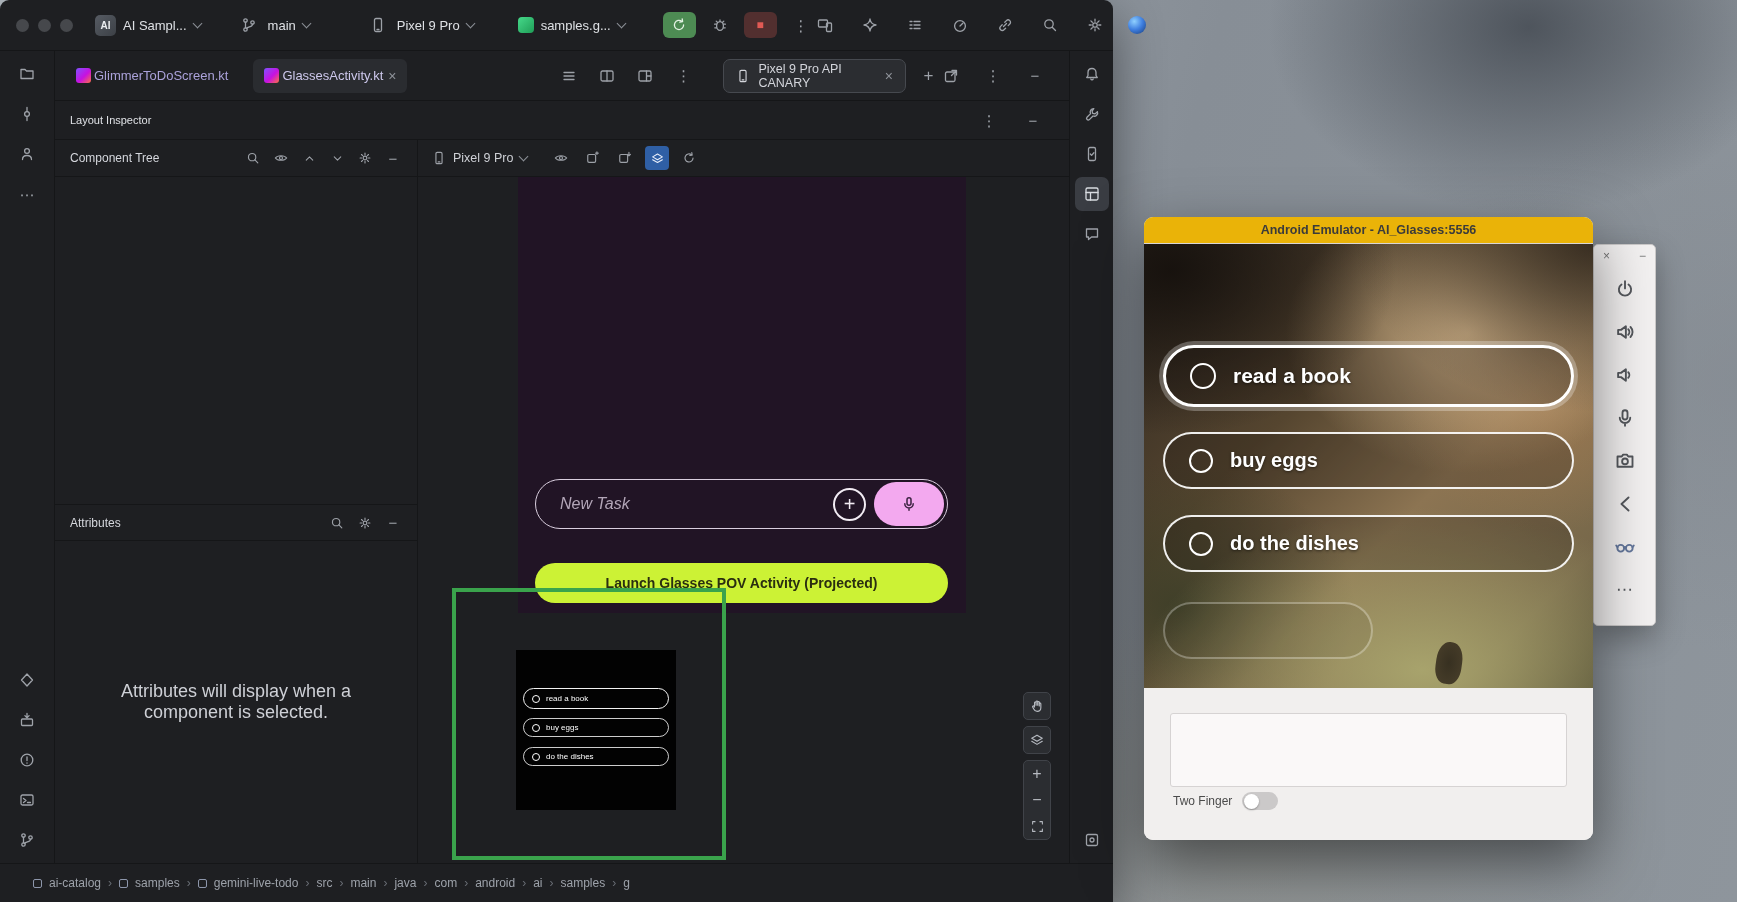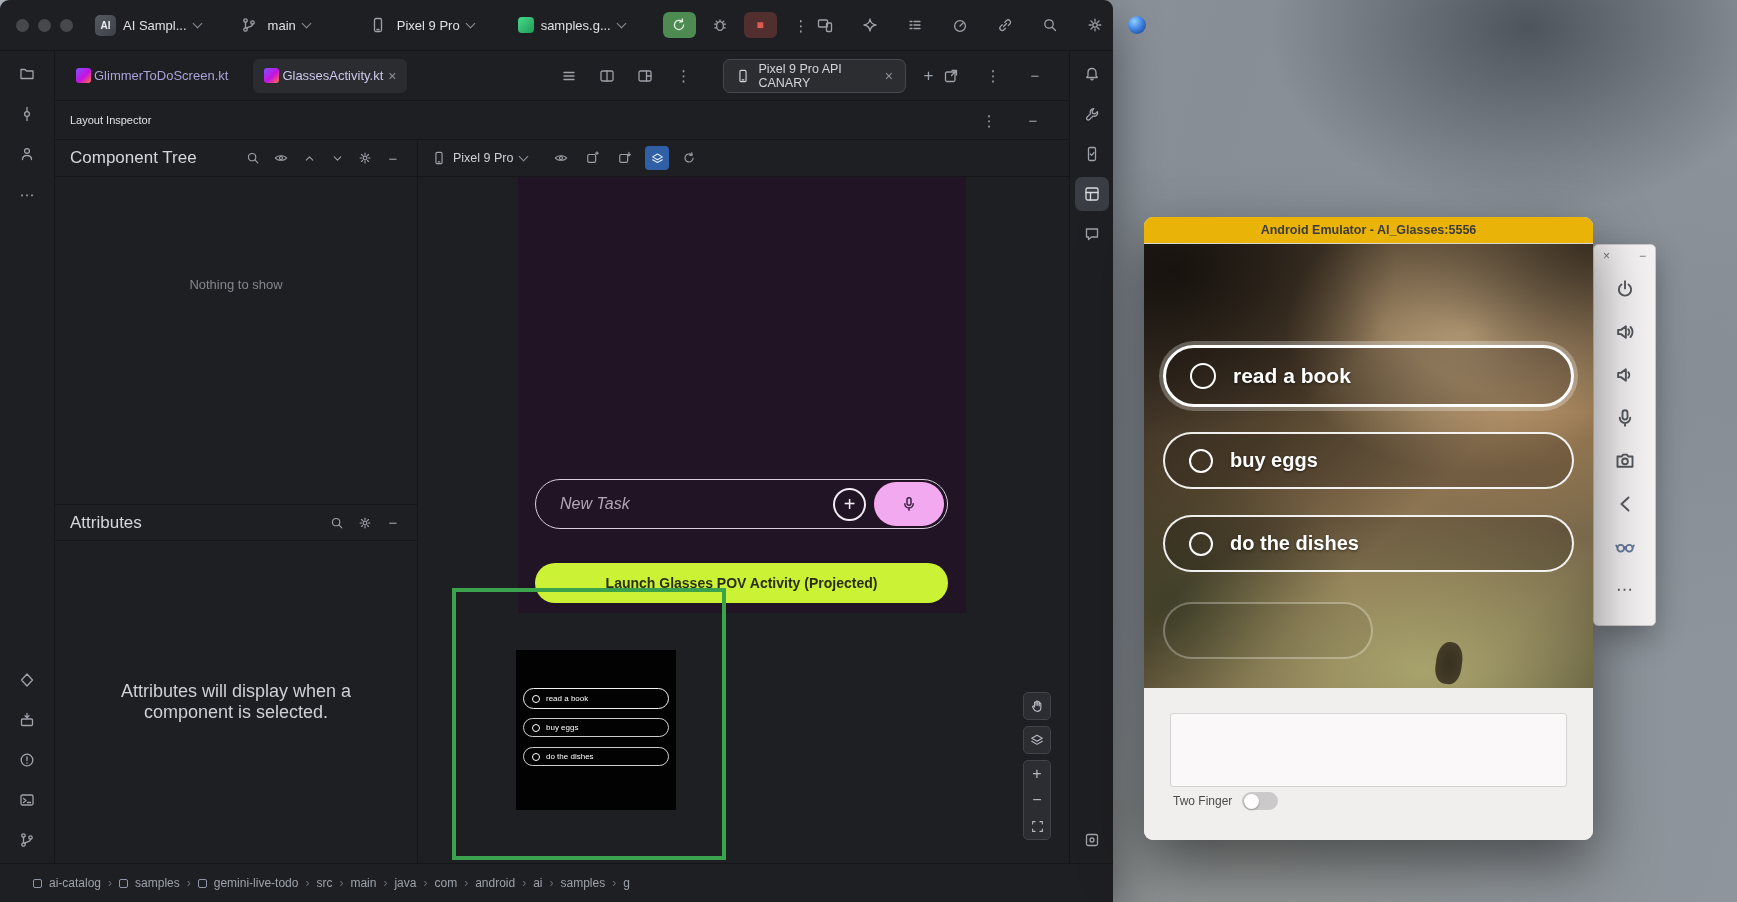--- a/index.html
+++ b/index.html
@@ -48,21 +48,21 @@
   .tabrow-right { margin-left:auto; display:flex; align-items:center; gap:18px; color:#9da1a8; }
 
   
   .main { position:absolute; left:55px; right:44px; top:101px; bottom:39px; }
   .insp-header { height:39px; display:flex; align-items:center; padding:0 24px 0 15px; border-bottom:1px solid #151618; }
   .insp-title { font-size:11px; color:#dfe1e5; }
   .insp-header .right { margin-left:auto; display:flex; gap:20px; align-items:center; }
   .main-body { position:absolute; left:0; right:0; top:39px; bottom:0; display:flex; }
   .left-pane { width:363px; border-right:1px solid #151618; position:relative; }
   .pane-toolbar { height:37px; display:flex; align-items:center; padding:0 12px 0 15px; border-bottom:1px solid #151618; }
-  .pane-toolbar .t { font-size:17px; color:#d5d7dd; }
+  .pane-toolbar .t { font-size:12px; color:#d5d7dd; }
   .pane-toolbar .ticons { margin-left:auto; display:flex; align-items:center; gap:4px; }
   .ct-body { height:327px; display:flex; justify-content:center; padding-top:100px; }
   .empty-txt { font-size:13px; color:#83878e; }
   .attr-sec { position:absolute; top:364px; left:0; right:0; bottom:0; }
   .attr-body { position:absolute; top:36px; bottom:0; left:0; right:0; display:flex; align-items:center; justify-content:center; }
   .attr-empty { font-size:18px; color:#ced0d6; text-align:center; padding:0 20px; }
 
   
   .preview-pane { flex:1; position:relative; }
   .devchip { display:flex; align-items:center; gap:7px; font-size:12.5px; color:#ced0d6; }
@@ -408,23 +408,20 @@
               </span>
             <span class="ib">
                 <svg class="ic" viewBox="0 0 16 16" style="width:14px;height:14px">
                   <circle cx="8" cy="8" r="2.1"></circle>
                   <path d="M8 2.4v1.8 M8 11.8v1.8 M2.4 8h1.8 M11.8 8h1.8 M4 4l1.3 1.3 M10.7 10.7 12 12 M12 4l-1.3 1.3 M5.3 10.7 4 12"></path>
                 </svg>
               </span>
             <span class="ib glyph">−</span>
           </div>
         </div>
-        <div class="ct-body">
-          <span class="empty-txt">Nothing to show</span>
-        </div>
         <div class="attr-sec" style="border-top:1px solid #151618">
           <div class="pane-toolbar" style="height:36px">
             <span class="t">Attributes</span>
             <div class="ticons">
               <span class="ib">
                   <svg class="ic" viewBox="0 0 16 16" style="width:14px;height:14px">
                     <circle cx="7" cy="7" r="4.2"></circle>
                     <path d="M10.2 10.2 13.5 13.5"></path>
                   </svg>
                 </span>

